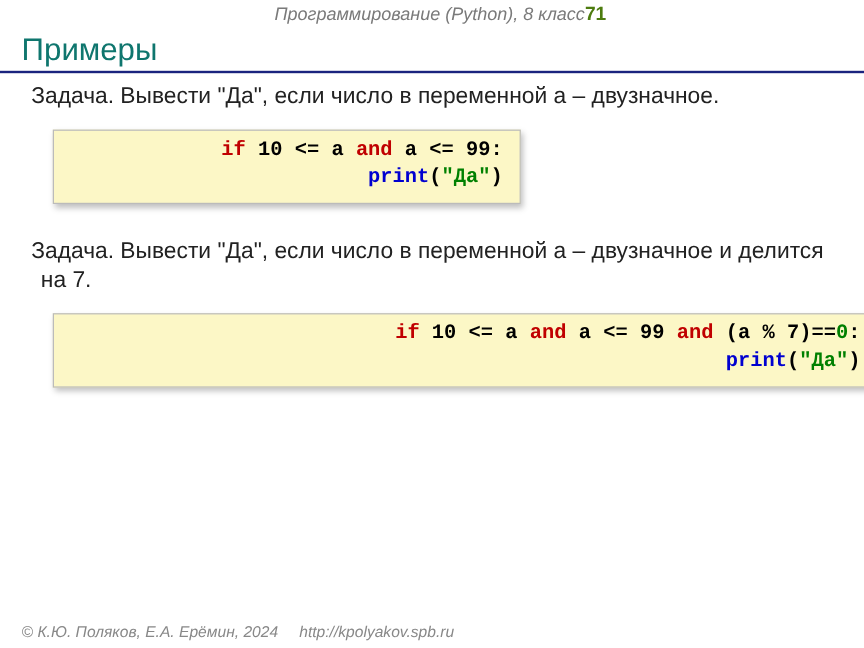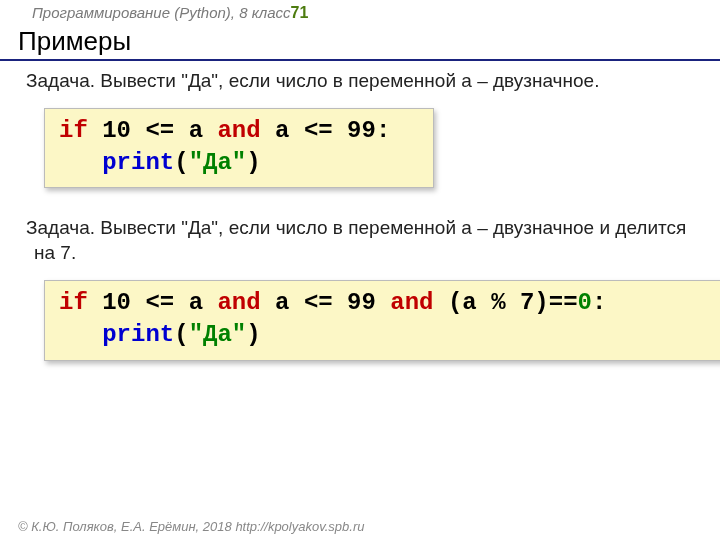--- a/index.html
+++ b/index.html
@@ -7,36 +7,36 @@
     width: 720px;
     height: 540px;
     background: #fff;
     font-family: Arial, Helvetica, sans-serif;
     position: relative;
     overflow: hidden;
   }
   .header-bar {
     padding: 4px 18px 2px 32px;
     display: flex;
-    justify-content: flex-start;
+    justify-content: center;
     align-items: baseline;
     color: #7a7a7a;
     font-style: italic;
     font-size: 15px;
   }
   .page-num {
     font-style: normal;
     font-weight: bold;
     color: #4d7c0f;
     font-size: 16px;
   }
   .title {
     font-size: 26px;
     font-weight: normal;
-    color: #000000;
+    color: #0f766e;
     padding: 2px 18px 2px 18px;
     border-bottom: 2px solid #1a237e;
     margin-bottom: 8px;
   }
   .content {
     padding: 0 18px;
   }
   .task {
     font-size: 19px;
     color: #222;
@@ -47,41 +47,42 @@
   }
   .task .lbl {
   }
   .code-box {
     background: #fcf7c6;
     border: 1px solid #bbb;
     box-shadow: 2px 3px 5px rgba(0,0,0,0.25);
     margin: 4px 0 22px 26px;
     padding: 6px 14px 8px 14px;
     font-family: "Courier New", Courier, monospace;
-    font-size: 24px;
+    font-size: 17px;
     font-weight: bold;
     line-height: 1.35;
     white-space: pre;
     display: inline-block;
+    text-align: right;
   }
   .code-box.box1 { width: 390px; }
   .code-box.box2 { width: 688px; }
   .kw-red   { color: #c00000; }
   .kw-blue  { color: #0000d0; }
   .kw-grn   { color: #008000; }
   .plain    { color: #000; }
   .footer {
     position: absolute;
     left: 0; right: 0; bottom: 6px;
     padding: 0 18px;
     font-size: 13px;
     font-style: italic;
     color: #888;
   }
-  .footer .url { font-style: italic; }
+  .footer .url { margin-left: 14px; font-style: italic; }
 </style>
 </head>
 <body>
 
 <div class="header-bar">
   <span>Программирование (Python), 8 класс</span>
   <span class="page-num">71</span>
 </div>
 
 <div class="title">Примеры</div>
@@ -98,15 +99,15 @@
   <p class="task">
     <span class="lbl">Задача</span><span>. Вывести "Да", если число в переменной a – двузначное и делится на 7.</span>
   </p>
 
   <div class="code-box box2"><span class="kw-red">if</span><span class="plain"> 10 </span><span class="plain">&lt;= a </span><span class="kw-red">and</span><span class="plain"> a </span><span class="plain">&lt;= 99</span><span class="plain"> </span><span class="kw-red">and</span><span class="plain"> (a % 7)</span><span class="plain">==</span><span class="kw-grn">0</span><span class="plain">:</span>
 <span class="plain">   </span><span class="kw-blue">print</span><span class="plain">(</span><span class="kw-grn">"Да"</span><span class="plain">)</span></div>
 
 </div>
 
 <div class="footer">
-  <span>© К.Ю. Поляков, Е.А. Ерёмин, 2018</span>
+  <span>© К.Ю. Поляков, Е.А. Ерёмин, 2024</span>
   <span class="url">http://kpolyakov.spb.ru</span>
 </div>
 
 </body></html>

